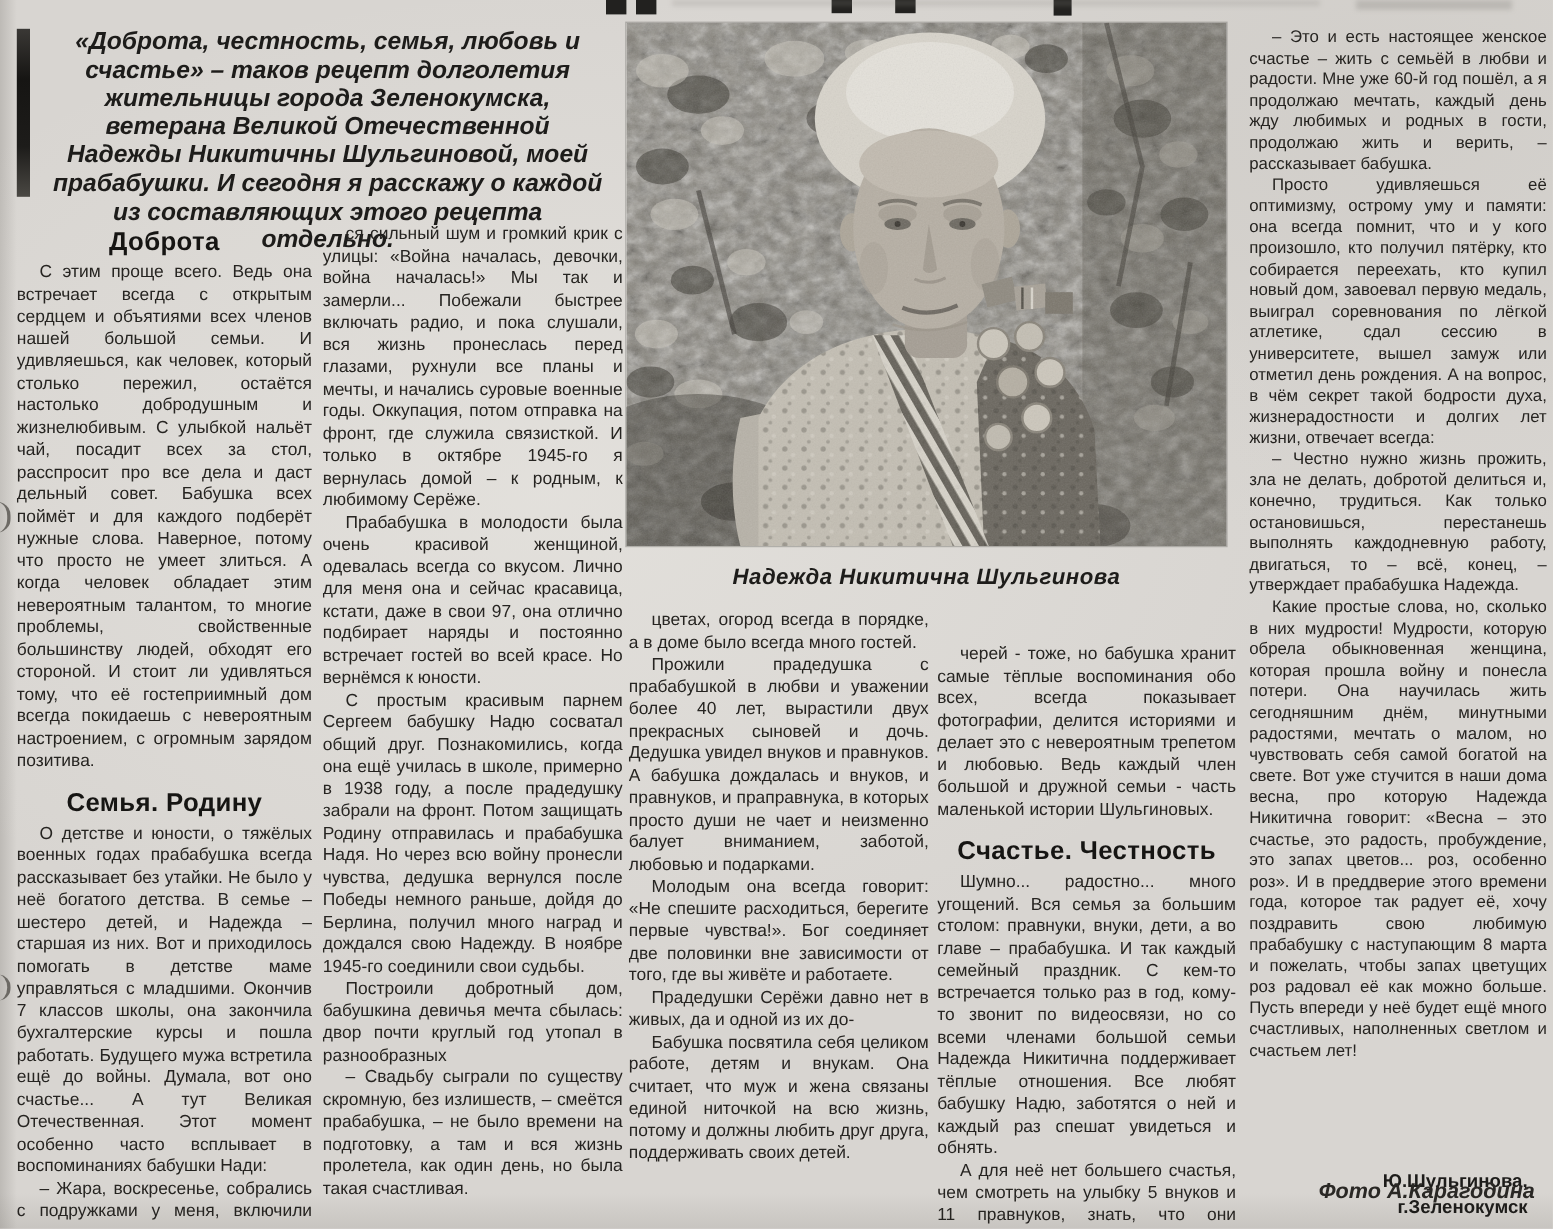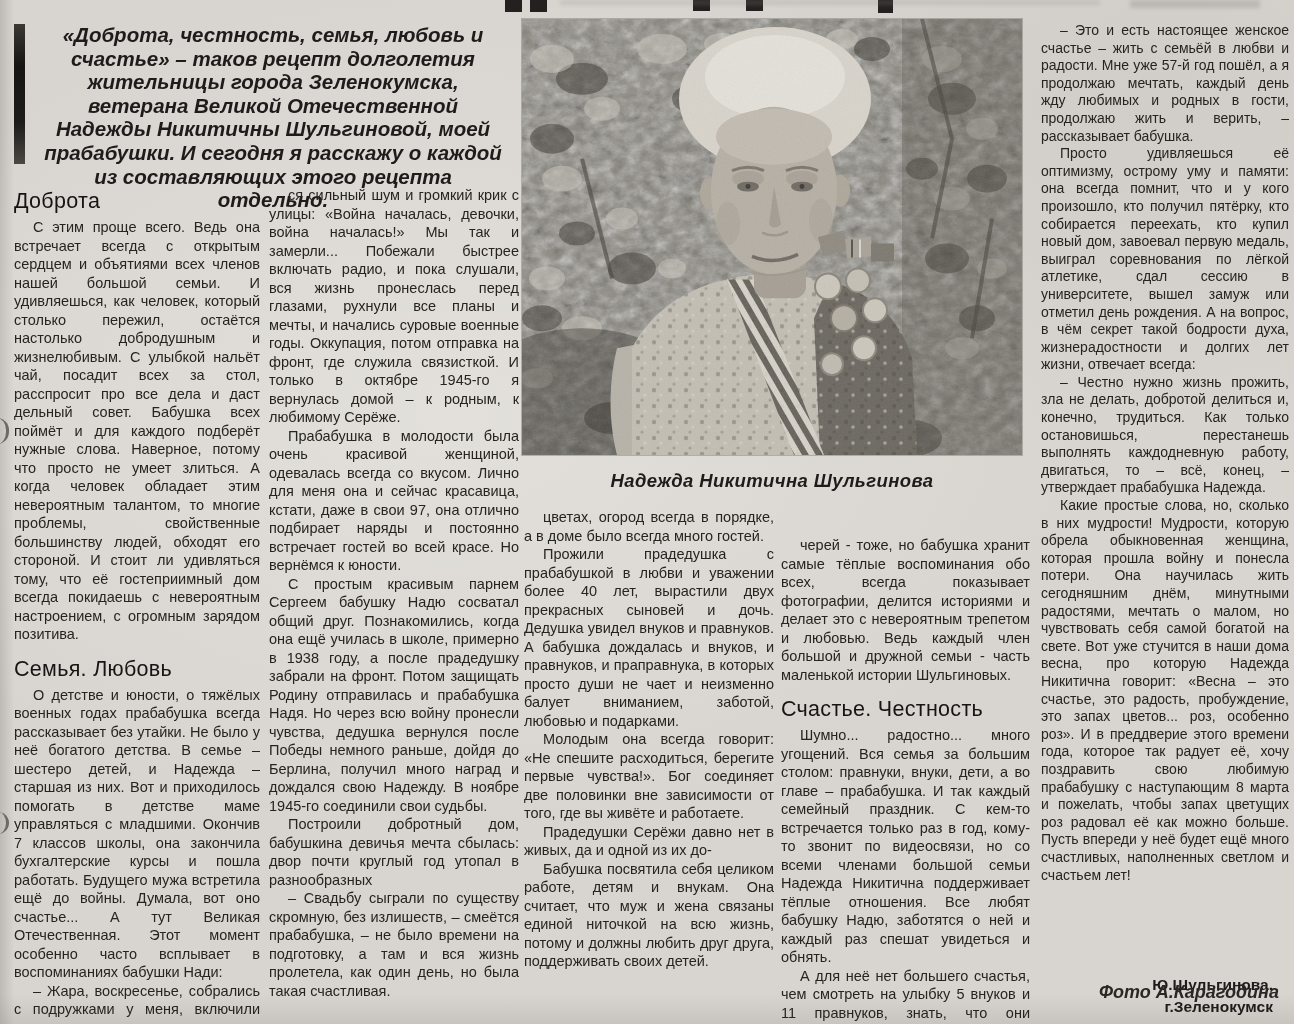--- a/index.html
+++ b/index.html
@@ -26,21 +26,21 @@
     border-left:none;border-top:none;border-bottom:none;border-radius:0 12px 12px 0;opacity:.8;}
   
   .lede-bar{position:absolute;left:14px;top:24px;width:11px;height:140px;
     background:linear-gradient(180deg,#3a3835,#161513 30%,#1d1c1a 70%,#4a4843);}
   .lede{position:absolute;left:40px;top:23px;width:466px;
     font-size:20.5px;line-height:23.6px;font-weight:bold;font-style:italic;
     text-align:center;color:#1d1c1a;}
   
   .col{position:absolute;font-size:14.5px;line-height:18.5px;text-align:justify;overflow:hidden;}
   .col p{margin:0;text-indent:19px;}
-  .col h2{font-size:21.5px;line-height:25px;font-weight:normal;
+  .col h2{font-size:21.5px;line-height:25px;font-weight:bold;text-align:center;
     margin:3px 0 4px;color:#161513;letter-spacing:.3px;}
   .col h2.spaced{margin-top:13px;}
   #col1{left:14px;top:186px;width:246px;height:832px;}
   #col2{left:269px;top:186px;width:250px;height:832px;}
   #col3{left:524px;top:508px;width:250px;height:510px;}
   #col4{left:781px;top:536px;width:249px;height:510px;}
   #col5{left:1041px;top:22px;width:248px;height:888px;font-size:14px;line-height:17.6px;}
   
   .photo{position:absolute;left:522px;top:19px;width:500px;height:436px;margin:0;
     box-shadow:0 0 0 1px rgba(90,88,84,.35);}
@@ -69,21 +69,21 @@
 
   <div class="artifact" style="top:418px;"></div>
   <div class="artifact" style="top:812px;height:22px;"></div>
 
   <div class="lede-bar"></div>
   <div class="lede">«Доброта, честность, семья, любовь и счастье» – таков рецепт долголетия жительницы города Зеленокумска, ветерана Великой Отечественной Надежды Никитичны Шульгиновой, моей прабабушки. И сегодня я расскажу о каждой из составляющих этого рецепта отдельно.</div>
 
   <section class="col" id="col1">
     <h2>Доброта</h2>
     <p>С этим проще всего. Ведь она встречает всегда с открытым сердцем и объятиями всех членов нашей большой семьи. И удивляешься, как человек, который столько пережил, остаётся настолько добродушным и жизнелюбивым. С улыбкой нальёт чай, посадит всех за стол, расспросит про все дела и даст дельный совет. Бабушка всех поймёт и для каждого подберёт нужные слова. Наверное, потому что просто не умеет злиться. А когда человек обладает этим невероятным талантом, то многие проблемы, свойственные большинству людей, обходят его стороной. И стоит ли удивляться тому, что её гостеприимный дом всегда покидаешь с невероятным настроением, с огромным зарядом позитива.</p>
-    <h2 class="spaced">Семья. Любовь</h2>
+    <h2 class="spaced">Семья. Родину</h2>
     <p>О детстве и юности, о тяжёлых военных годах прабабушка всегда рассказывает без утайки. Не было у неё богатого детства. В семье – шестеро детей, и Надежда – старшая из них. Вот и приходилось помогать в детстве маме управляться с младшими. Окончив 7 классов школы, она закончила бухгалтерские курсы и пошла работать. Будущего мужа встретила ещё до войны. Думала, вот оно счастье... А тут Великая Отечественная. Этот момент особенно часто всплывает в воспоминаниях бабушки Нади:</p>
     <p>– Жара, воскресенье, собрались с подружками у меня, включили музыку, танцуем, окна открыты. Внезапно раздают-</p>
   </section>
 
   <section class="col" id="col2">
     <p>ся сильный шум и громкий крик с улицы: «Война началась, девочки, война началась!» Мы так и замерли... Побежали быстрее включать радио, и пока слушали, вся жизнь пронеслась перед глазами, рухнули все планы и мечты, и начались суровые военные годы. Оккупация, потом отправка на фронт, где служила связисткой. И только в октябре 1945-го я вернулась домой – к родным, к любимому Серёже.</p>
     <p>Прабабушка в молодости была очень красивой женщиной, одевалась всегда со вкусом. Лично для меня она и сейчас красавица, кстати, даже в свои 97, она отлично подбирает наряды и постоянно встречает гостей во всей красе. Но вернёмся к юности.</p>
     <p>С простым красивым парнем Сергеем бабушку Надю сосватал общий друг. Познакомились, когда она ещё училась в школе, примерно в 1938 году, а после прадедушку забрали на фронт. Потом защищать Родину отправилась и прабабушка Надя. Но через всю войну пронесли чувства, дедушка вернулся после Победы немного раньше, дойдя до Берлина, получил много наград и дождался свою Надежду. В ноябре 1945-го соединили свои судьбы.</p>
     <p>Построили добротный дом, бабушкина девичья мечта сбылась: двор почти круглый год утопал в разнообразных</p>
     <p>– Свадьбу сыграли по существу скромную, без излишеств, – смеётся прабабушка, – не было времени на подготовку, а там и вся жизнь пролетела, как один день, но была такая счастливая.</p>
@@ -221,21 +221,21 @@
   </section>
 
   <section class="col" id="col4">
     <p>черей - тоже, но бабушка хранит самые тёплые воспоминания обо всех, всегда показывает фотографии, делится историями и делает это с невероятным трепетом и любовью. Ведь каждый член большой и дружной семьи - часть маленькой истории Шульгиновых.</p>
     <h2 class="spaced">Счастье. Честность</h2>
     <p>Шумно... радостно... много угощений. Вся семья за большим столом: правнуки, внуки, дети, а во главе – прабабушка. И так каждый семейный праздник. С кем-то встречается только раз в год, кому-то звонит по видеосвязи, но со всеми членами большой семьи Надежда Никитична поддерживает тёплые отношения. Все любят бабушку Надю, заботятся о ней и каждый раз спешат увидеться и обнять.</p>
     <p>А для неё нет большего счастья, чем смотреть на улыбку 5 внуков и 11 правнуков, знать, что они здоровы, живут в мире.</p>
   </section>
 
   <section class="col" id="col5">
-    <p>– Это и есть настоящее женское счастье – жить с семьёй в любви и радости. Мне уже 57-й год пошёл, а я продолжаю мечтать, каждый день жду любимых и родных в гости, продолжаю жить и верить, – рассказывает бабушка.</p>
+    <p>– Это и есть настоящее женское счастье – жить с семьёй в любви и радости. Мне уже 60-й год пошёл, а я продолжаю мечтать, каждый день жду любимых и родных в гости, продолжаю жить и верить, – рассказывает бабушка.</p>
     <p>Просто удивляешься её оптимизму, острому уму и памяти: она всегда помнит, что и у кого произошло, кто получил пятёрку, кто собирается переехать, кто купил новый дом, завоевал первую медаль, выиграл соревнования по лёгкой атлетике, сдал сессию в университете, вышел замуж или отметил день рождения. А на вопрос, в чём секрет такой бодрости духа, жизнерадостности и долгих лет жизни, отвечает всегда:</p>
     <p>– Честно нужно жизнь прожить, зла не делать, добротой делиться и, конечно, трудиться. Как только остановишься, перестанешь выполнять каждодневную работу, двигаться, то – всё, конец, – утверждает прабабушка Надежда.</p>
     <p>Какие простые слова, но, сколько в них мудрости! Мудрости, которую обрела обыкновенная женщина, которая прошла войну и понесла потери. Она научилась жить сегодняшним днём, минутными радостями, мечтать о малом, но чувствовать себя самой богатой на свете. Вот уже стучится в наши дома весна, про которую Надежда Никитична говорит: «Весна – это счастье, это радость, пробуждение, это запах цветов... роз, особенно роз». И в преддверие этого времени года, которое так радует её, хочу поздравить свою любимую прабабушку с наступающим 8 марта и пожелать, чтобы запах цветущих роз радовал её как можно больше. Пусть впереди у неё будет ещё много счастливых, наполненных светлом и счастьем лет!</p>
   </section>
 
   <div class="signature">
     <div>Ю.Шульгинова,</div>
     <div>г.Зеленокумск</div>
   </div>
   <div class="credit">Фото А.Карагодина</div>

